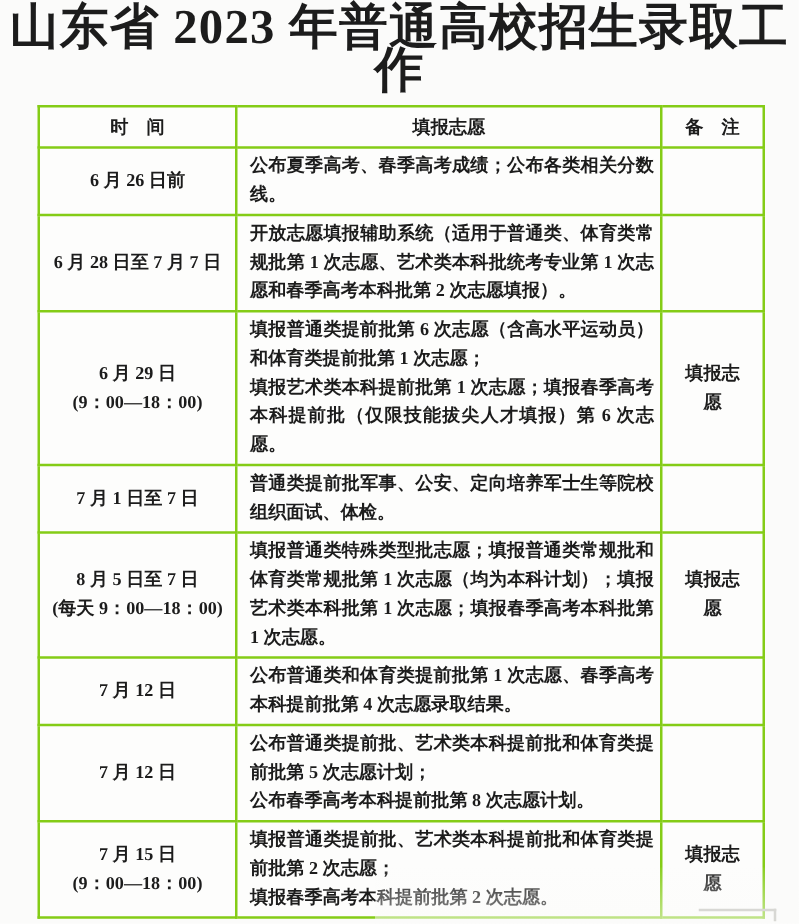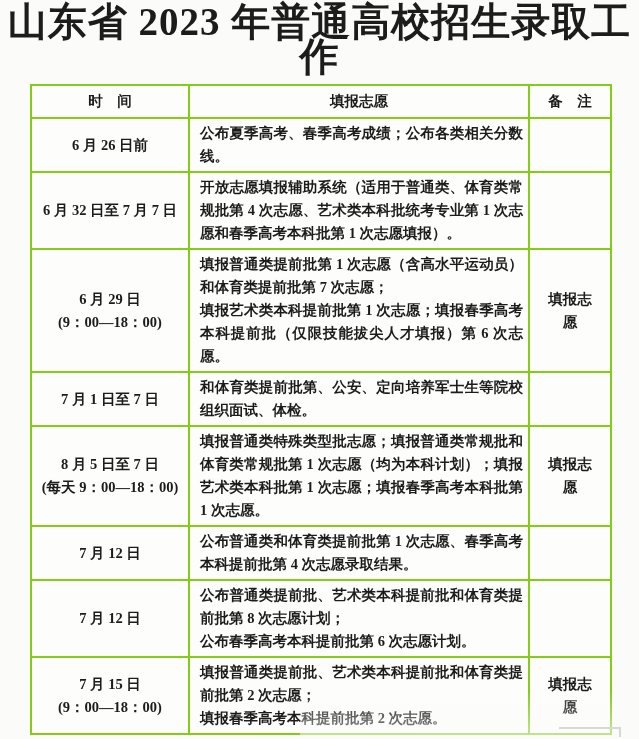--- a/index.html
+++ b/index.html
@@ -123,44 +123,44 @@
           <td class="time-cell">
             <div class="time-line">6 月 26 日前</div>
           </td>
           <td class="content-cell">
             <div class="content-para">公布夏季高考、春季高考成绩；公布各类相关分数线。</div>
           </td>
           <td class="remark-cell"></td>
         </tr>
         <tr>
           <td class="time-cell">
-            <div class="time-line">6 月 32 日至 7 月 7 日</div>
-          </td>
-          <td class="content-cell">
-            <div class="content-para">开放志愿填报辅助系统（适用于普通类、体育类常规批第 4 次志愿、艺术类本科批统考专业第 1 次志愿和春季高考本科批第 1 次志愿填报）。</div>
+            <div class="time-line">6 月 28 日至 7 月 7 日</div>
+          </td>
+          <td class="content-cell">
+            <div class="content-para">开放志愿填报辅助系统（适用于普通类、体育类常规批第 1 次志愿、艺术类本科批统考专业第 1 次志愿和春季高考本科批第 2 次志愿填报）。</div>
           </td>
           <td class="remark-cell"></td>
         </tr>
         <tr>
           <td class="time-cell">
             <div class="time-line">6 月 29 日</div>
             <div class="time-line">(9：00—18：00)</div>
           </td>
           <td class="content-cell">
-            <div class="content-para">填报普通类提前批第 1 次志愿（含高水平运动员）和体育类提前批第 7 次志愿；</div>
+            <div class="content-para">填报普通类提前批第 6 次志愿（含高水平运动员）和体育类提前批第 1 次志愿；</div>
             <div class="content-para">填报艺术类本科提前批第 1 次志愿；填报春季高考本科提前批（仅限技能拔尖人才填报）第 6 次志愿。</div>
           </td>
           <td class="remark-cell">填报志愿</td>
         </tr>
         <tr>
           <td class="time-cell">
             <div class="time-line">7 月 1 日至 7 日</div>
           </td>
           <td class="content-cell">
-            <div class="content-para">和体育类提前批第、公安、定向培养军士生等院校组织面试、体检。</div>
+            <div class="content-para">普通类提前批军事、公安、定向培养军士生等院校组织面试、体检。</div>
           </td>
           <td class="remark-cell"></td>
         </tr>
         <tr>
           <td class="time-cell">
             <div class="time-line">8 月 5 日至 7 日</div>
             <div class="time-line">(每天 9：00—18：00)</div>
           </td>
           <td class="content-cell">
             <div class="content-para">填报普通类特殊类型批志愿；填报普通类常规批和体育类常规批第 1 次志愿（均为本科计划）；填报艺术类本科批第 1 次志愿；填报春季高考本科批第 1 次志愿。</div>
@@ -174,22 +174,22 @@
           <td class="content-cell">
             <div class="content-para">公布普通类和体育类提前批第 1 次志愿、春季高考本科提前批第 4 次志愿录取结果。</div>
           </td>
           <td class="remark-cell"></td>
         </tr>
         <tr>
           <td class="time-cell">
             <div class="time-line">7 月 12 日</div>
           </td>
           <td class="content-cell">
-            <div class="content-para">公布普通类提前批、艺术类本科提前批和体育类提前批第 8 次志愿计划；</div>
-            <div class="content-para">公布春季高考本科提前批第 6 次志愿计划。</div>
+            <div class="content-para">公布普通类提前批、艺术类本科提前批和体育类提前批第 5 次志愿计划；</div>
+            <div class="content-para">公布春季高考本科提前批第 8 次志愿计划。</div>
           </td>
           <td class="remark-cell"></td>
         </tr>
         <tr>
           <td class="time-cell">
             <div class="time-line">7 月 15 日</div>
             <div class="time-line">(9：00—18：00)</div>
           </td>
           <td class="content-cell">
             <div class="content-para">填报普通类提前批、艺术类本科提前批和体育类提前批第 2 次志愿；</div>

